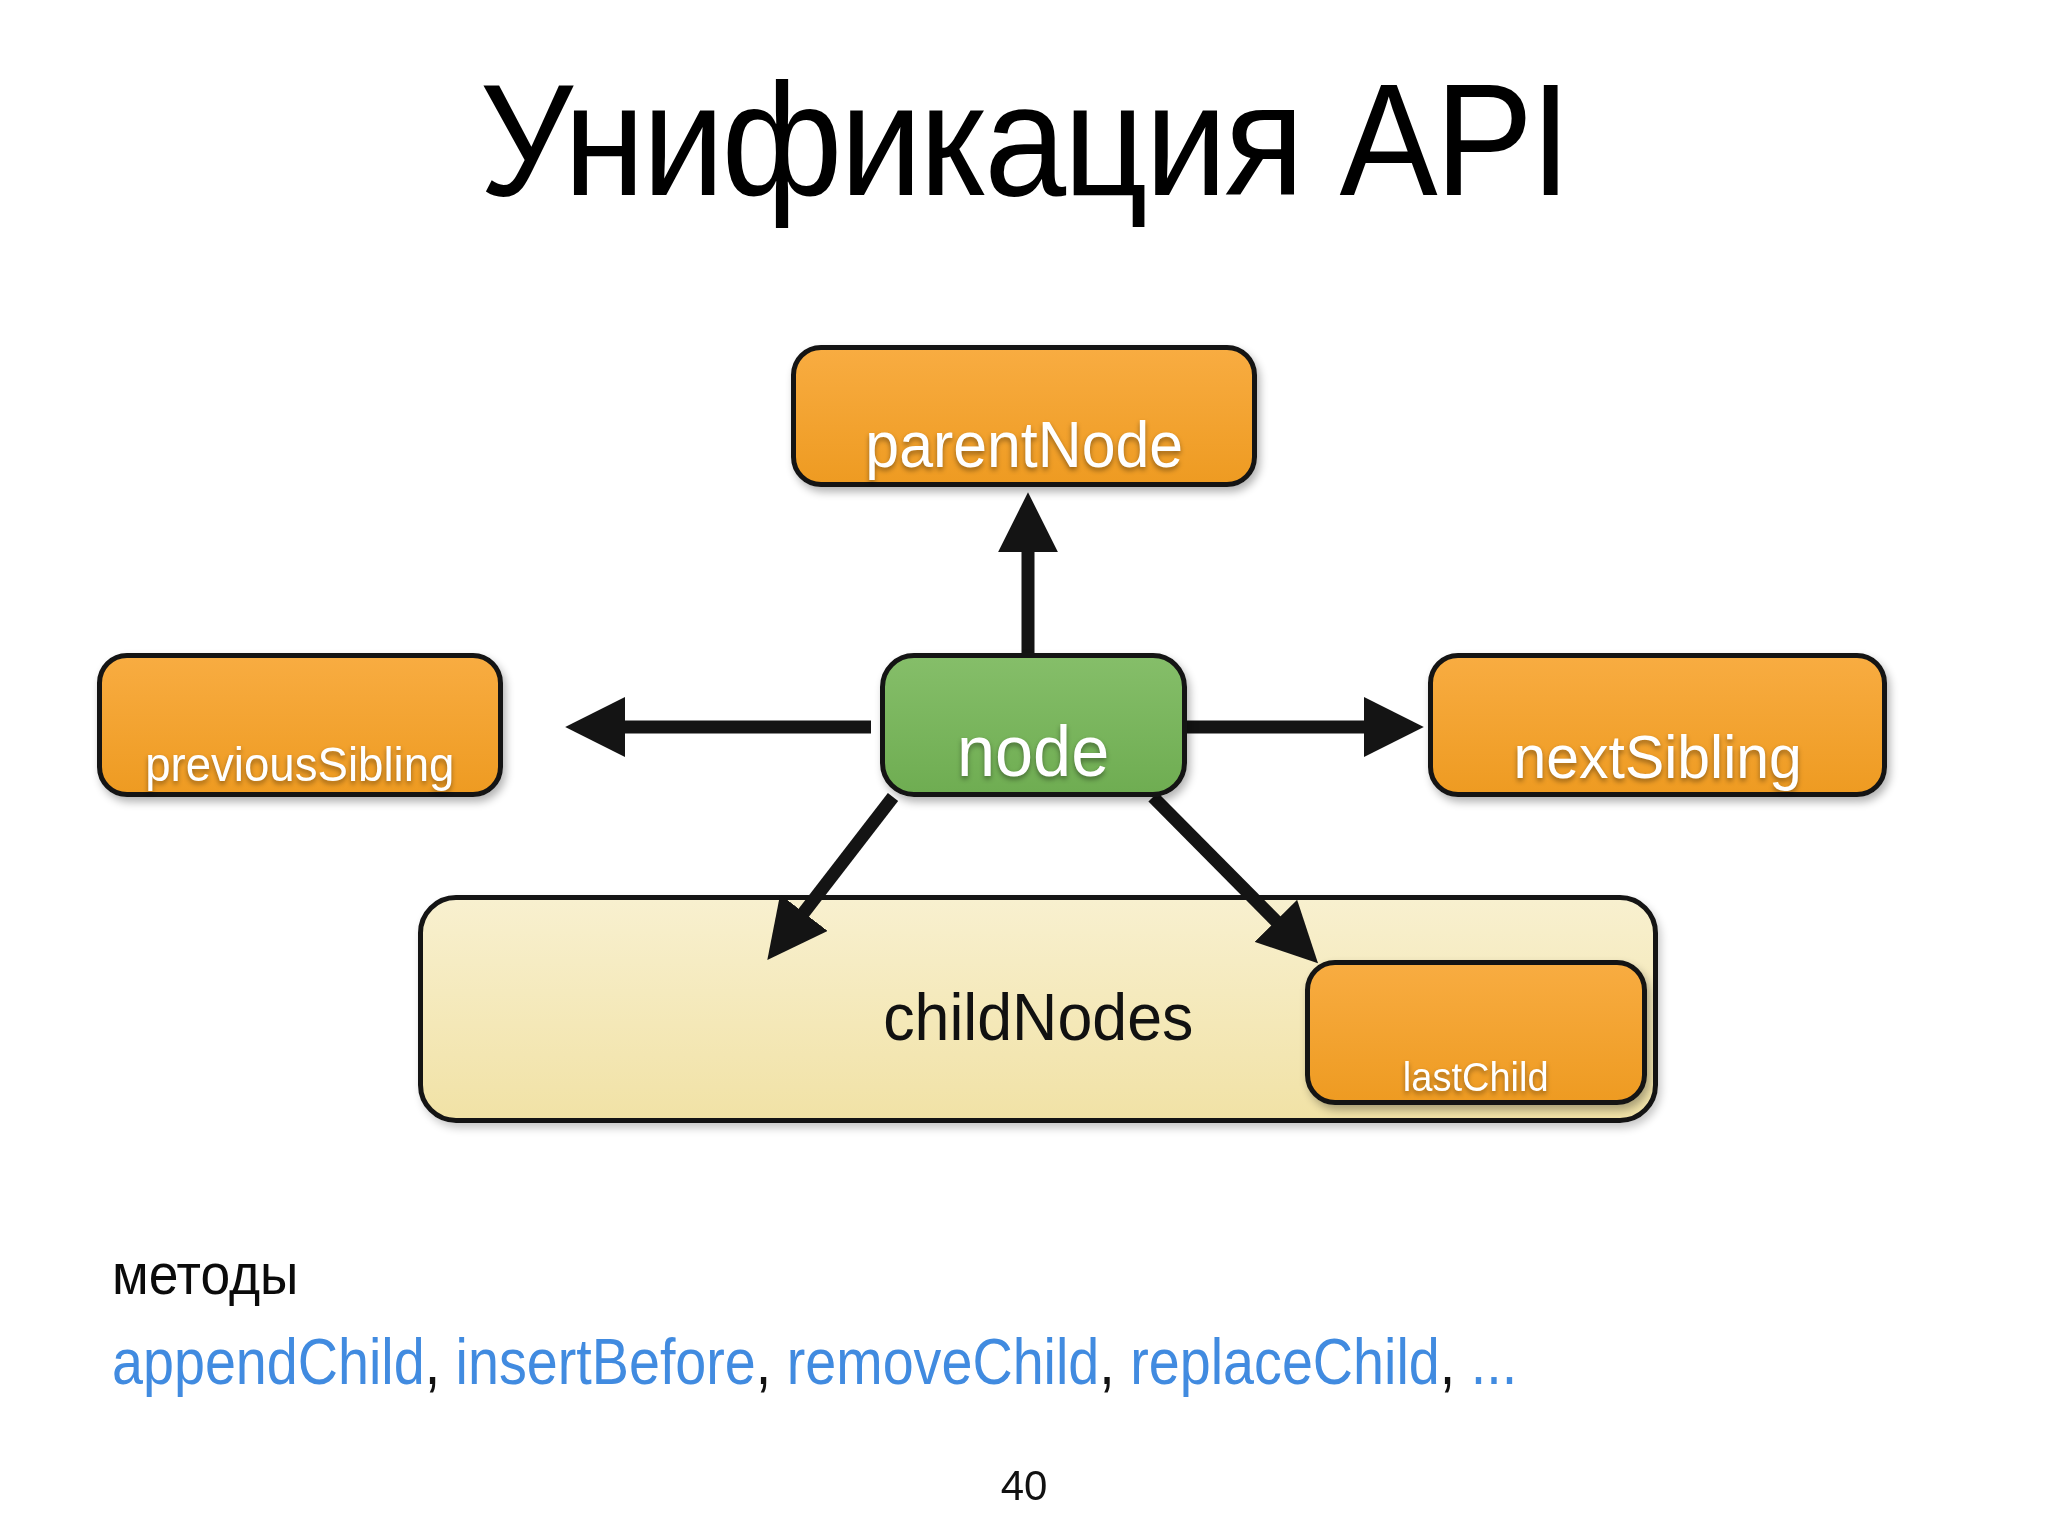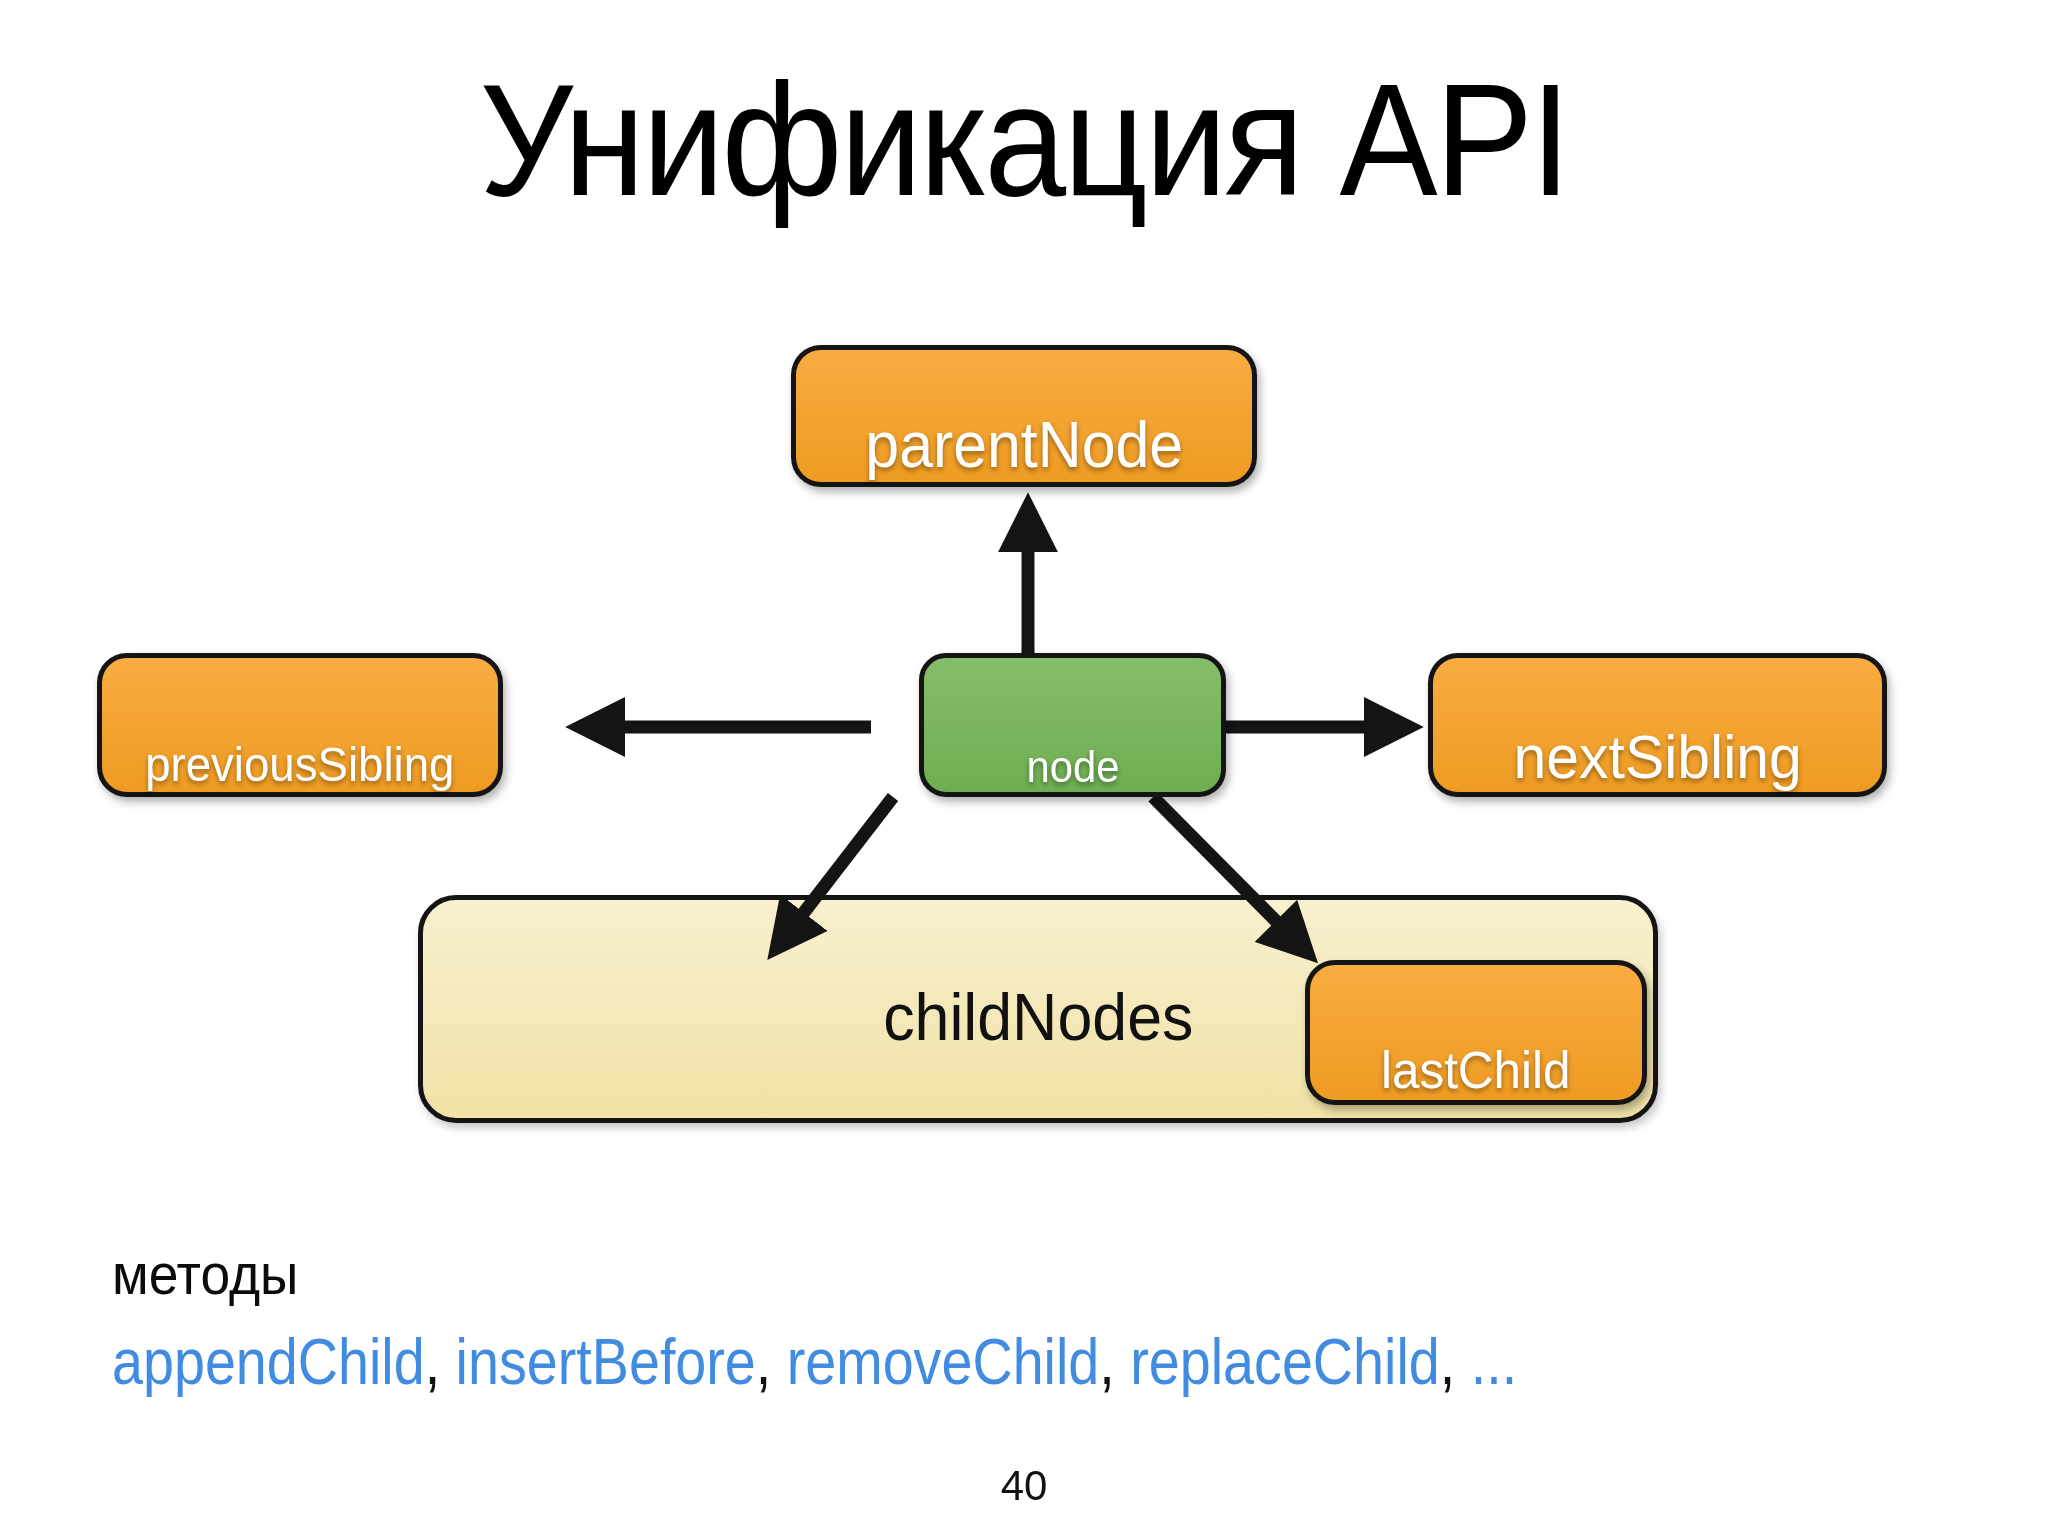--- a/index.html
+++ b/index.html
@@ -62,25 +62,25 @@
   }
   .orange {
     background: linear-gradient(180deg, var(--orange_light, #F8AC41), var(--orange_dark, #EE9B22));
     border-radius: 30px;
   }
   .green {
     background: linear-gradient(180deg, var(--green_light, #85BE69), var(--green_dark, #6FAD52));
     border-radius: 34px;
   }
   .parent-box   { left: 791px;  top: 345px; width: 466px; height: 142px; font-size: 64px; }
-  .node-box     { left: 919px;  top: 653px; width: 307px; height: 144px; font-size: 44px; border-radius: 27px; }
+  .node-box     { left: 880px;  top: 653px; width: 307px; height: 144px; font-size: 72px; }
   .prev-box     { left: 97px;   top: 653px; width: 406px; height: 144px; font-size: 48px; }
   .next-box     { left: 1428px; top: 653px; width: 459px; height: 144px; font-size: 62px; }
   .first-box    { left: 440px;  top: 960px; width: 338px; height: 145px; font-size: 60px; }
-  .last-box     { left: 1305px; top: 960px; width: 342px; height: 145px; font-size: 52px; }
+  .last-box     { left: 1305px; top: 960px; width: 342px; height: 145px; font-size: 40px; }
   .children-container {
     position: absolute;
     z-index: 1;
     left: 418px; top: 895px;
     width: 1240px; height: 228px;
     background: linear-gradient(180deg, var(--cream_light, #F8F0CF), var(--cream_dark, #F1E2A6));
     border: 5px solid var(--border, #141414);
     border-radius: 38px;
     box-sizing: border-box;
     box-shadow: 3px 5px 8px rgba(0,0,0,0.22);

